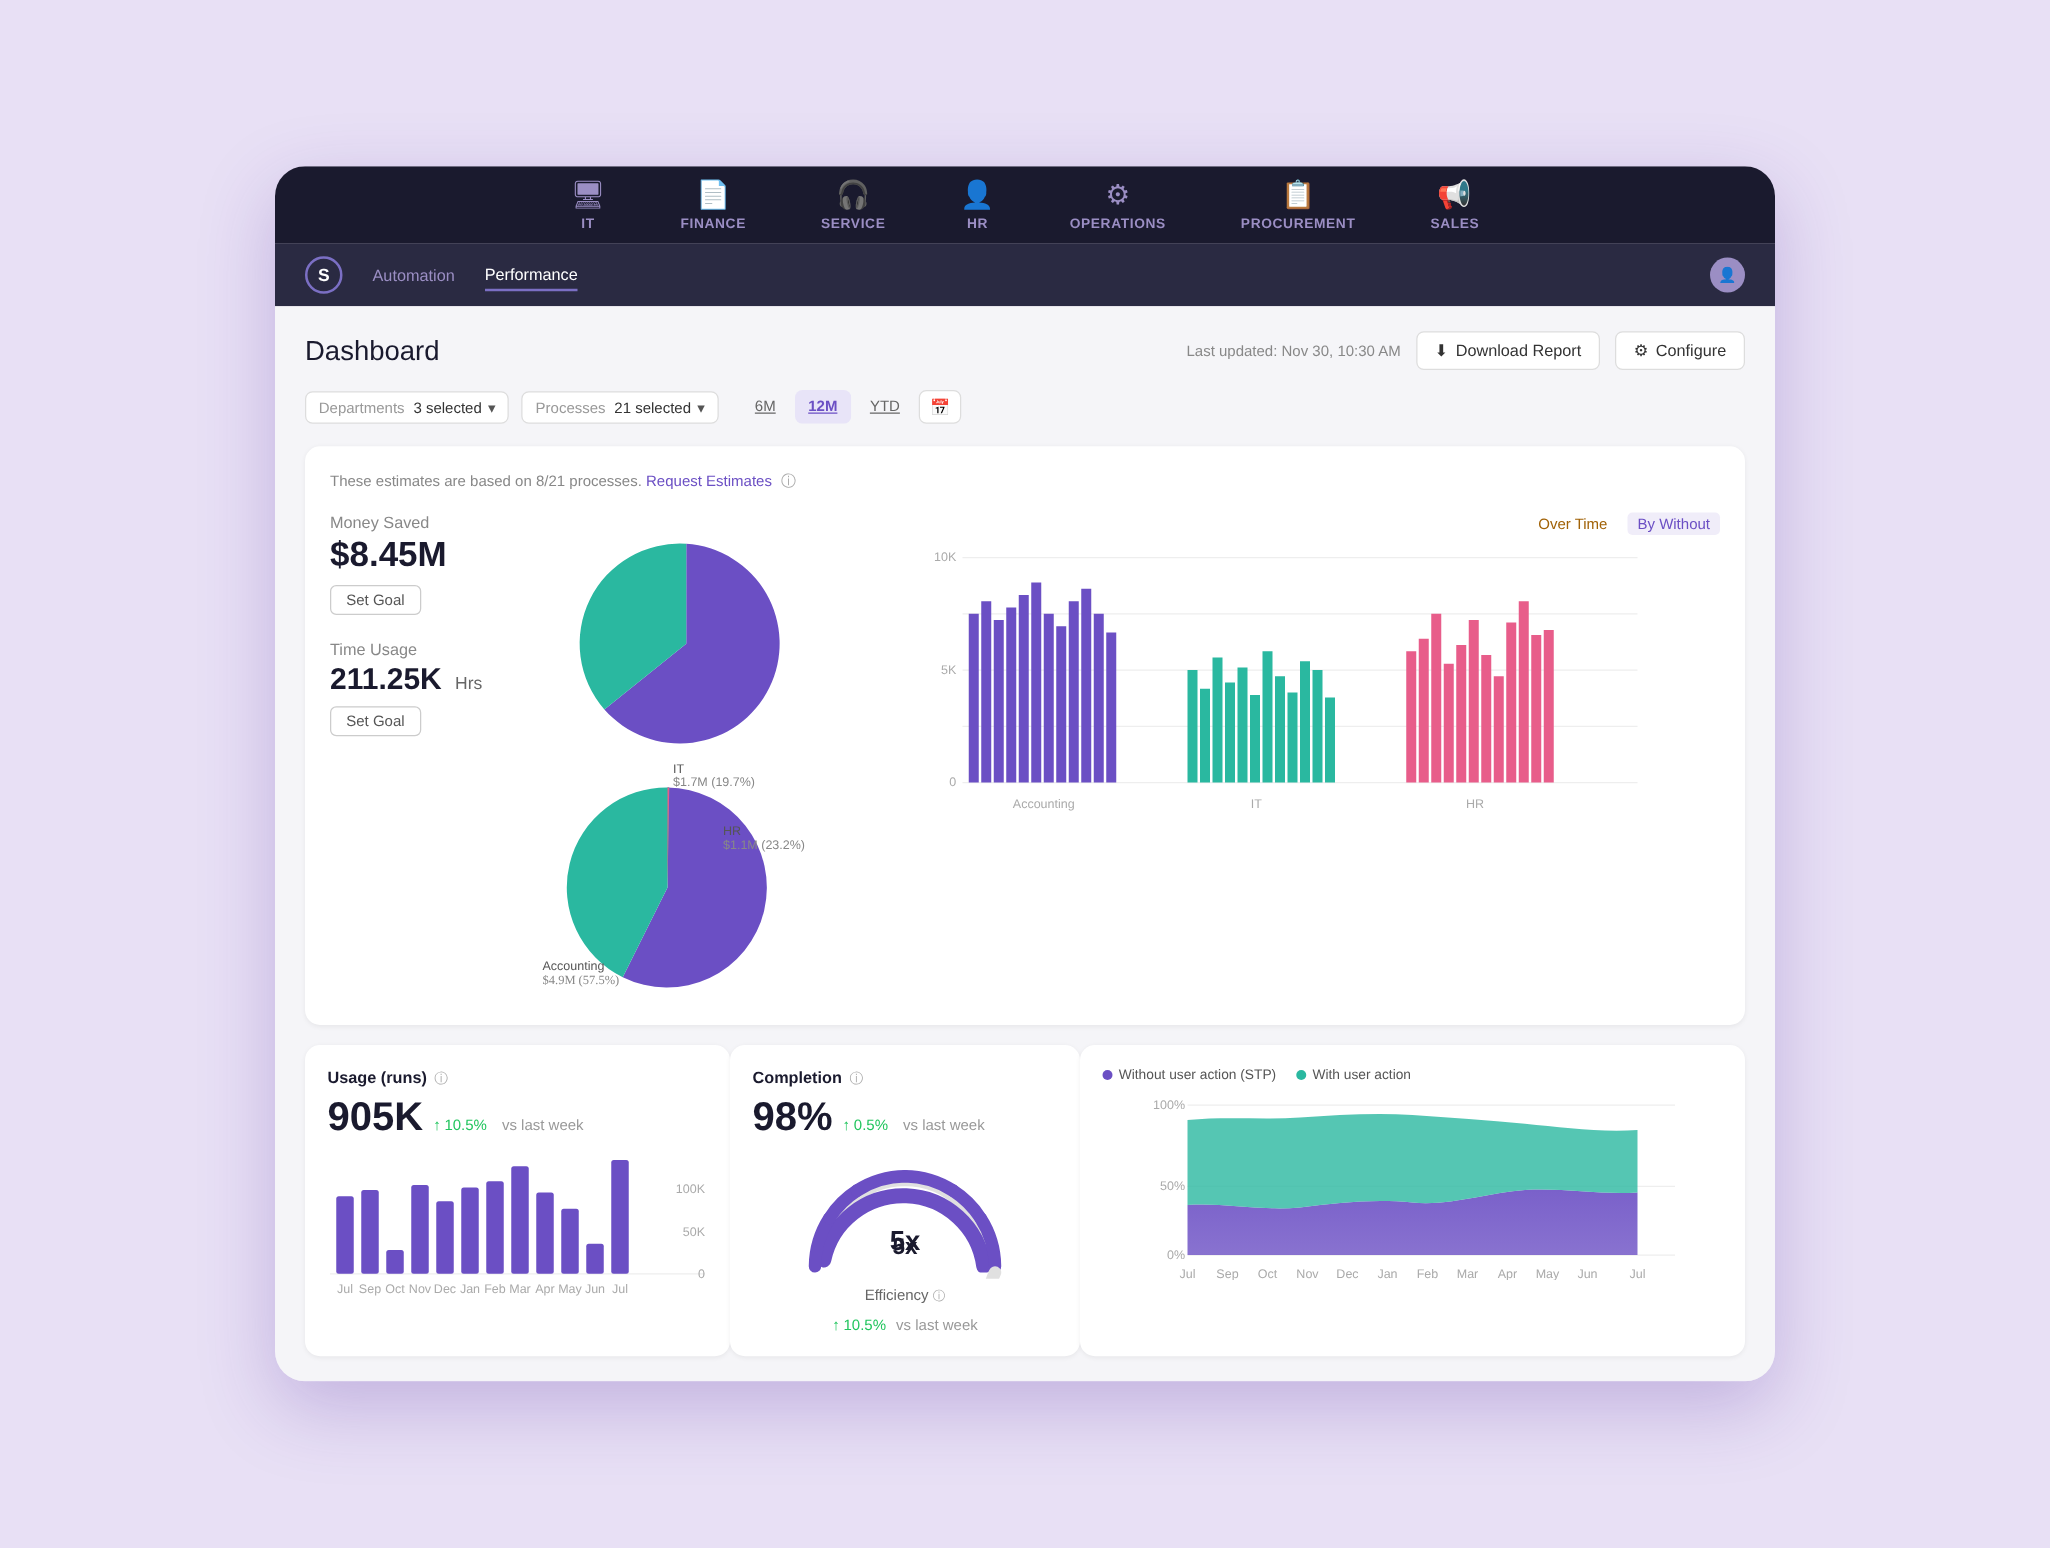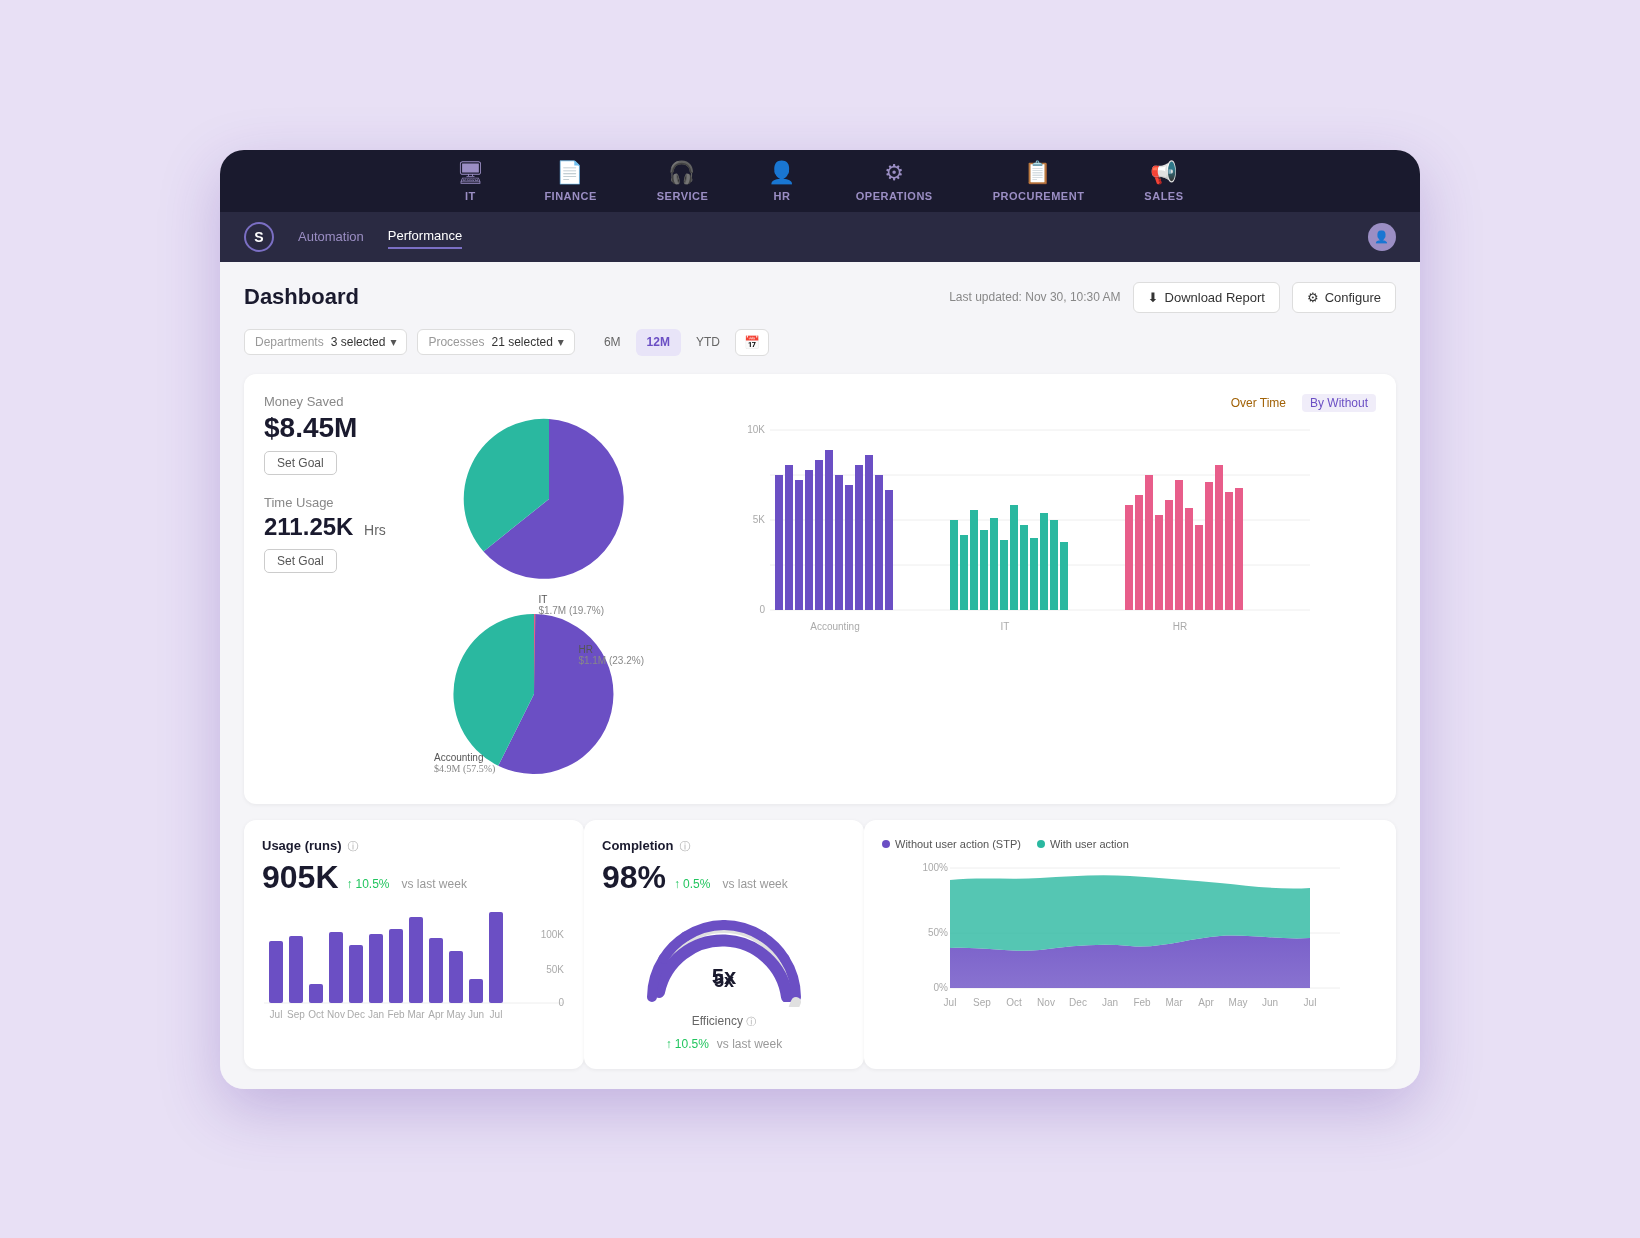--- a/index.html
+++ b/index.html
@@ -93,21 +93,21 @@
       padding: 20px 24px;
     }
     
     .dashboard-header {
       display: flex;
       align-items: center;
       margin-bottom: 16px;
     }
     .dashboard-title {
       font-size: 22px;
-      font-weight: 700;
+      font-weight: 400;
       color: #1a1a2e;
     }
     .dashboard-header-right {
       margin-left: auto;
       display: flex;
       align-items: center;
       gap: 12px;
     }
     .last-updated {
       font-size: 12px;
@@ -169,20 +169,21 @@
       gap: 4px;
       margin-left: 8px;
     }
     .time-pill {
       padding: 5px 10px;
       border-radius: 6px;
       font-size: 12px;
       cursor: pointer;
       color: #666;
       border: 1px solid transparent;
+      text-decoration: underline;
     }
     .time-pill.active {
       background: #e8e4f8;
       color: #6b4fc4;
       font-weight: 600;
     }
     .calendar-icon-btn {
       padding: 5px 8px;
       background: white;
       border: 1px solid #ddd;
@@ -413,20 +414,25 @@
       </div>
       <div class="time-pills">
         <div class="time-pill">6M</div>
         <div class="time-pill active">12M</div>
         <div class="time-pill">YTD</div>
         <div class="calendar-icon-btn">📅</div>
       </div>
     </div>
 
     <div class="card">
+      <div class="card-subtitle">
+        <span>These estimates are based on 8/21 processes.</span>
+        <a href="#">Request Estimates</a>
+        <span style="color:#aaa;margin-left:4px;">ⓘ</span>
+      </div>
 
       <div class="value-insights-body">
 
         <div class="metrics-col">
           <div class="metric-label">Money Saved</div>
           <div class="metric-value">$8.45M</div>
           <button class="set-goal-btn">Set Goal</button>
           <div class="metric-label">Time Usage</div>
           <div class="metric-value" style="font-size:24px;">
             <span>211.25K</span>

